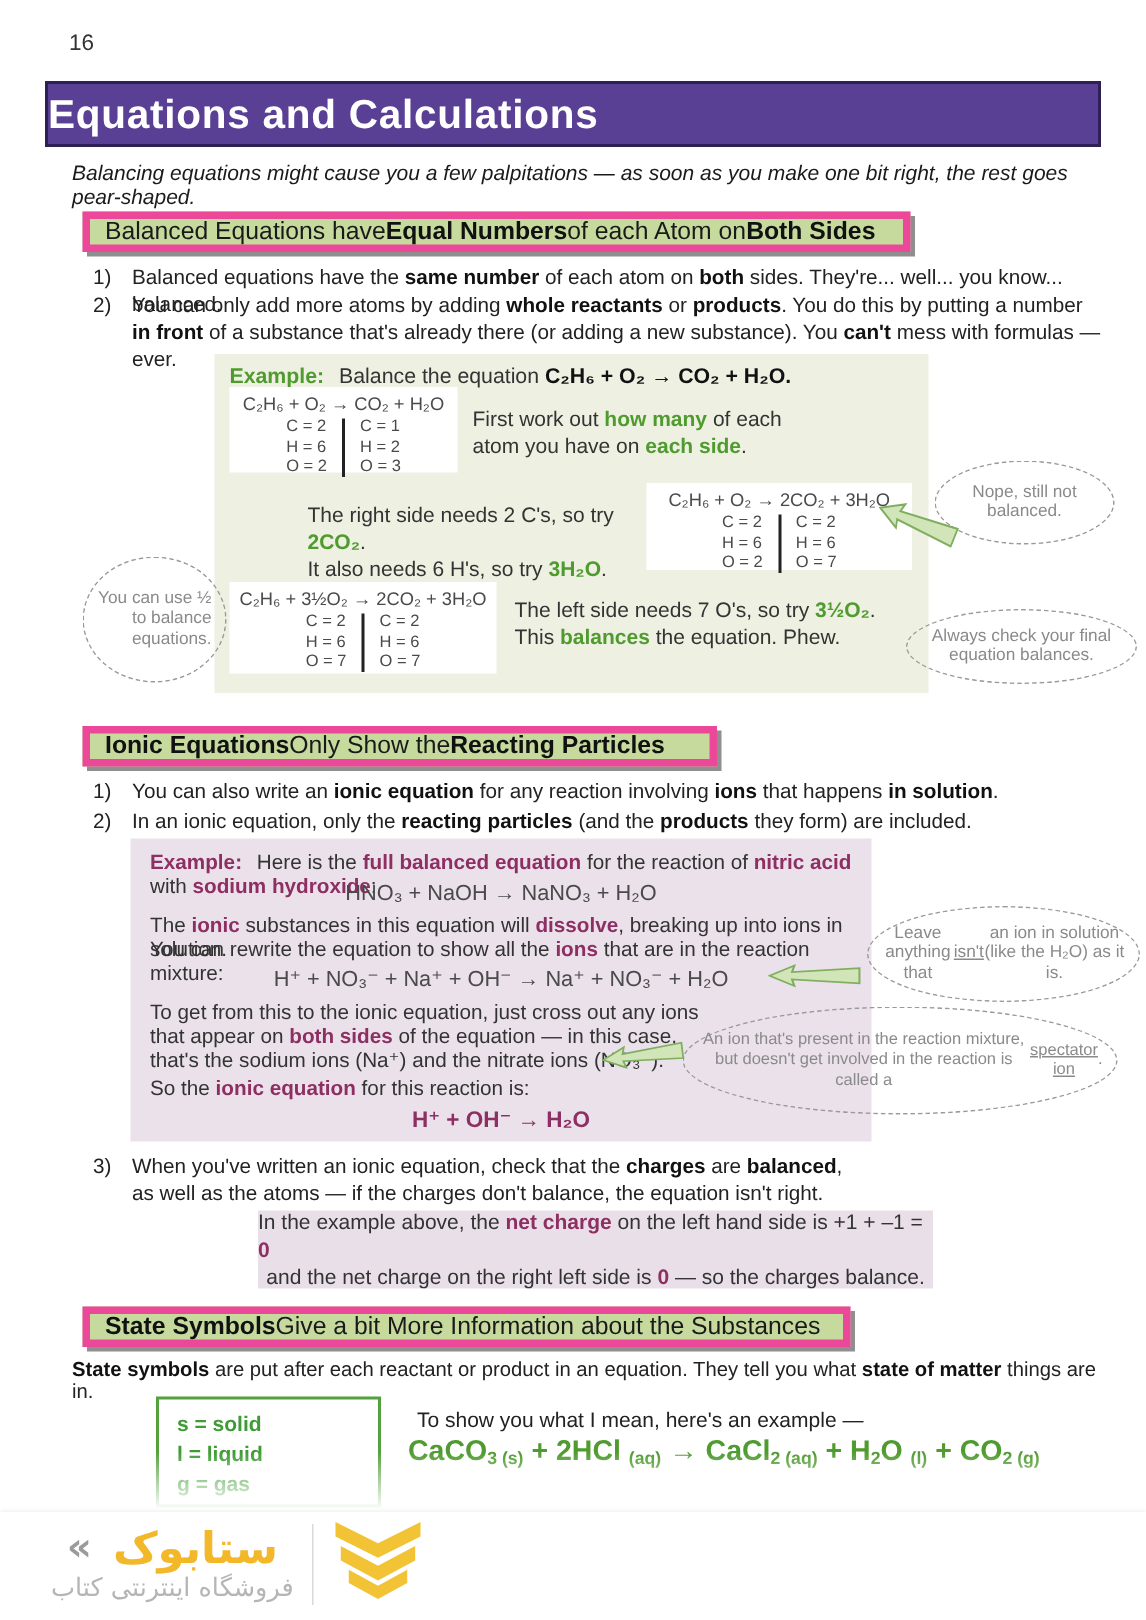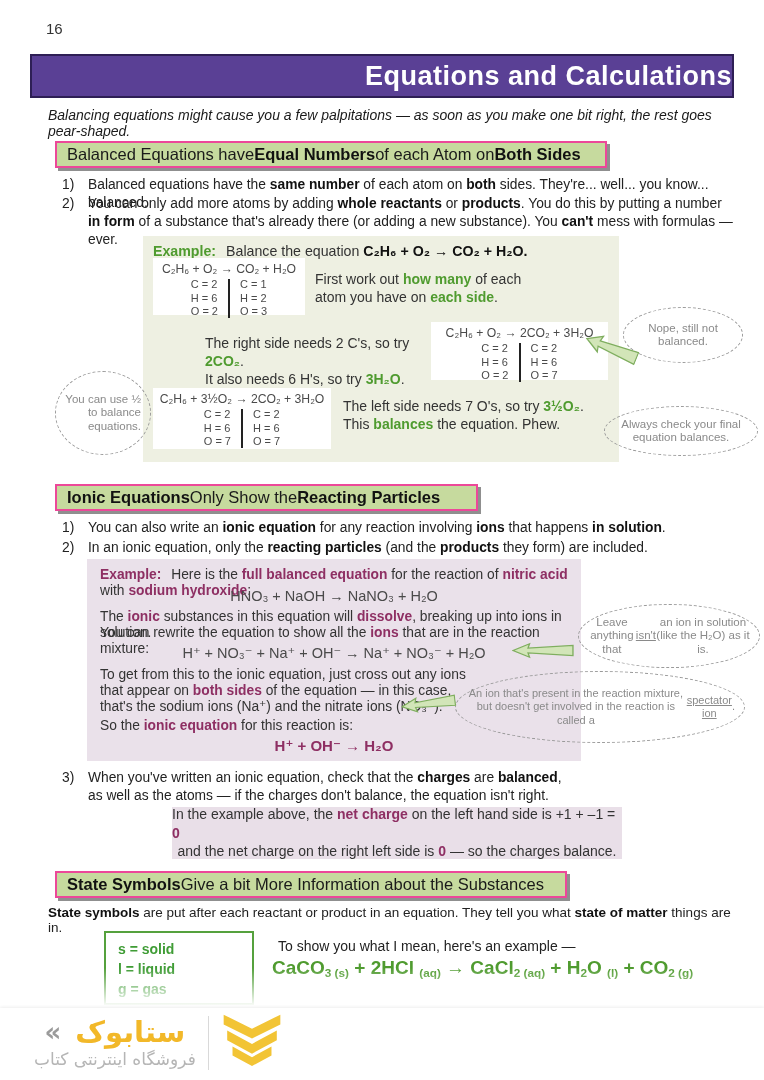--- a/index.html
+++ b/index.html
@@ -10,25 +10,25 @@
   
   .s-b{font-weight:700;color:#111;}
   .s-g{font-weight:700;color:#4f9b2f;}
   .s-p{font-weight:700;color:#8e2f63;}
   .s-u{text-decoration:underline;}
   .s-o{color:#f0a61b;}
   .s-sub{font-size:0.62em;vertical-align:-0.28em;letter-spacing:0;}
 
   .page-number{left:46px;top:20px;font-size:15px;color:#333;}
   .banner{left:30px;top:54px;width:704px;height:44px;background:#5a4095;border:2px solid #2e1f55;
-          box-sizing:border-box;display:flex;align-items:center;justify-content:flex-end;}
+          box-sizing:border-box;display:flex;align-items:center;justify-content:flex-start;}
   .banner-title{color:#fff;font-size:27px;font-weight:700;letter-spacing:0.5px;}
   .intro{left:48px;top:107px;width:680px;font-style:italic;font-size:14px;color:#1a1a1a;}
 
-  .gbar{background:#c6da9e;border:2px solid #ec4899;box-shadow:3px 3px 0 #8f8f8f;
+  .gbar{background:#c6da9e;border:5px solid #ec4899;box-shadow:3px 3px 0 #8f8f8f;
         box-sizing:border-box;height:27px;display:flex;align-items:center;padding:0 10px;
         font-size:16.5px;color:#1a1a1a;white-space:nowrap;}
   .bar1{left:55px;top:141px;width:552px;}
   .bar2{left:55px;top:484px;width:423px;}
   .bar3{left:55px;top:871px;width:512px;}
 
   .li{display:flex;gap:10px;font-size:13.8px;line-height:18px;color:#222;}
   .li .num{flex:0 0 16px;}
 
   .exbox1{left:143px;top:236px;width:476px;height:226px;background:#eef0e2;}
@@ -118,21 +118,21 @@
     </div>
 
   <div class="abs li" style="left:62px;top:176px;width:672px;">
     <span class="num">1)</span>
     <span><span>Balanced equations have the </span><span class="s-b">same number</span><span> of each atom on </span><span class="s-b">both</span><span> sides.  They're... well... you know... balanced.</span></span>
   </div>
   <div class="abs li" style="left:62px;top:195px;width:672px;">
     <span class="num">2)</span>
     <span>
       <span><span>You can only add more atoms by adding </span><span class="s-b">whole reactants</span><span> or </span><span class="s-b">products</span><span>.  You do this by putting a number</span></span><br>
-      <span><span class="s-b">in form</span><span> of a substance that's already there (or adding a new substance).   You </span><span class="s-b">can't</span><span> mess with formulas — ever.</span></span>
+      <span><span class="s-b">in front</span><span> of a substance that's already there (or adding a new substance).   You </span><span class="s-b">can't</span><span> mess with formulas — ever.</span></span>
     </span>
   </div>
 
   <div class="abs exbox1">
     <div class="ex-head">
       <span class="ex-label-g">Example:</span>
       <span><span>Balance the equation  </span><span class="s-b">C₂H₆  +  O₂  →  CO₂  +  H₂O.</span></span>
     </div>
 
     <div class="cbox wbox1">

